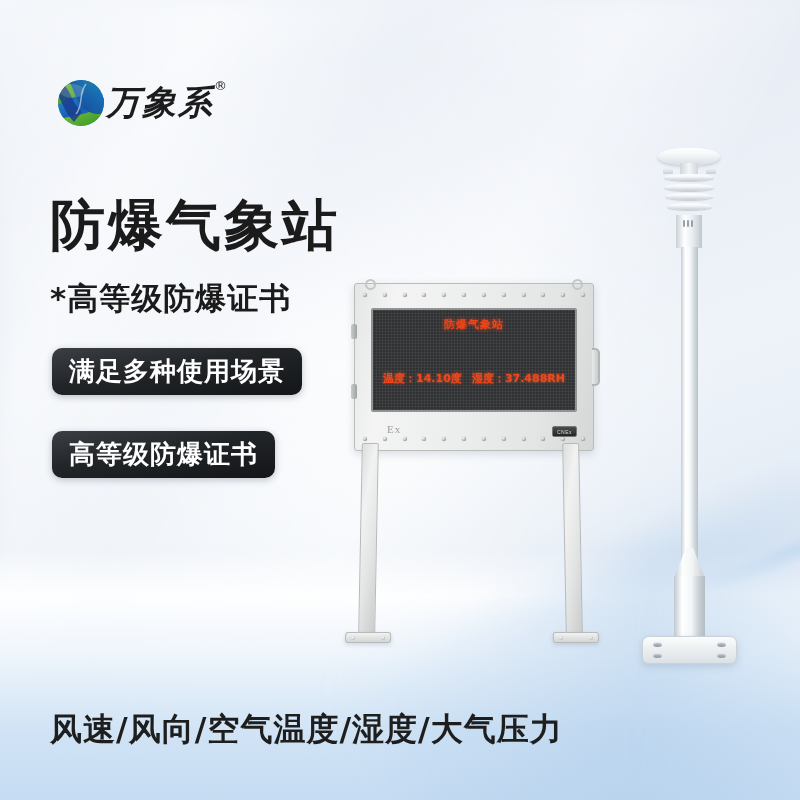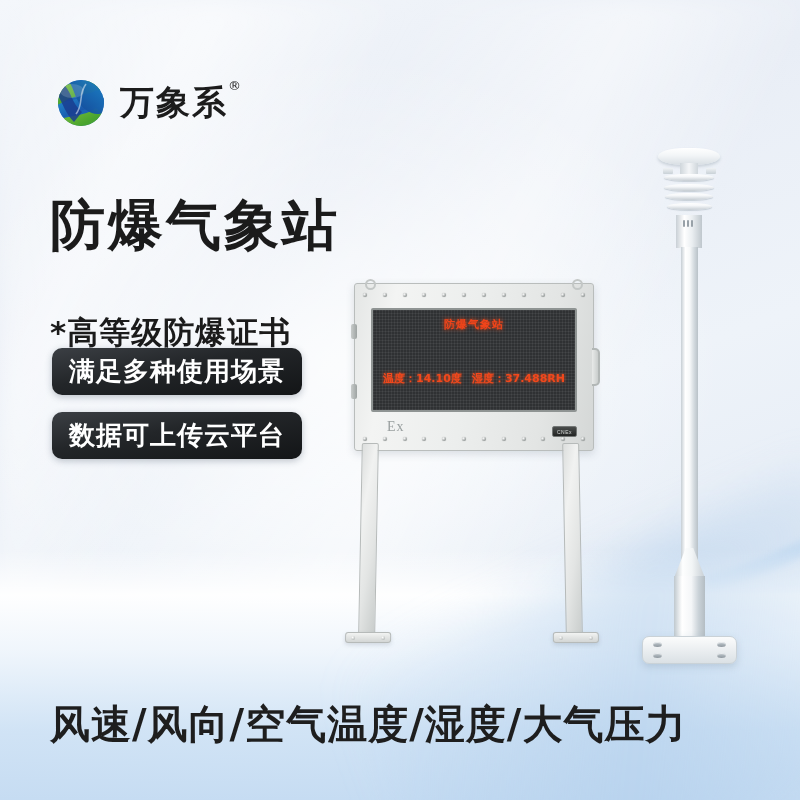--- a/index.html
+++ b/index.html
@@ -82,47 +82,46 @@
     width:520px; height:300px;
     background:linear-gradient(120deg,rgba(255,255,255,0),rgba(172,203,234,.5),rgba(255,255,255,0));
     transform:rotate(-24deg); filter:blur(22px);
   }
   .bg-vignette{
     position:absolute; inset:0;
     background:radial-gradient(ellipse 70% 55% at 42% 45%,rgba(255,255,255,.75),rgba(255,255,255,0) 70%);
   }
 
   
-  #logo{ position:absolute; left:56px; top:78px; display:flex; align-items:center; gap:14px; z-index:5;}
+  #logo{ position:absolute; left:56px; top:78px; display:flex; align-items:center; z-index:5;font-style:italic;}
   .logo-mark{ width:50px;height:50px; position:relative; }
   .logo-text{
     font-size:34px; font-weight:bold; color:#1c1c1c;
     letter-spacing:2px; position:relative;
     font-family:"DejaVu Sans","Liberation Sans",sans-serif;
   }
   .logo-r{ position:absolute; top:-2px; right:-15px; font-size:13px; font-weight:normal; }
 
   
   #headline{
     position:absolute; left:50px; top:196px; z-index:5;
     font-size:55px; font-weight:bold; color:#1b1b1b;
     letter-spacing:3px; line-height:1.08;
     font-family:"DejaVu Sans","Liberation Sans",sans-serif;
   }
   #subhead{
     position:absolute; left:50px; top:278px; z-index:5;
     font-size:31px; font-weight:bold; color:#1b1b1b;
     letter-spacing:1px;
     font-family:"DejaVu Sans","Liberation Sans",sans-serif;
-    margin-top:34px;
   }
 
   
   #badges{ position:absolute; left:52px; top:348px; z-index:5;
-           display:flex; flex-direction:column; gap:17px; }
+           display:flex; flex-direction:column; gap:36px; }
   .badge{
     display:inline-flex; align-items:center; justify-content:center;
     height:47px; padding:0 17px; border-radius:10px;
     background:linear-gradient(170deg,#3b3f44 0%,#232629 42%,#131517 100%);
     color:#ffffff; font-size:26px; font-weight:bold; letter-spacing:1px;
     box-shadow:0 2px 7px rgba(40,55,75,.28);
     width:max-content;
     font-family:"DejaVu Sans","Liberation Sans",sans-serif;
   }
 
@@ -169,21 +168,21 @@
   .led-row{ display:flex; margin-bottom:4px;margin-top:39px; }
   .led-cell{
     color:#f2481c; font-size:11px; font-weight:bold; white-space:nowrap;
     text-shadow:0 0 3.5px rgba(255,80,30,.8);
     font-family:"DejaVu Sans","Liberation Sans",sans-serif;
   }
   .led-cell.c1{ width:98px; } .led-cell.c2{ width:110px;text-align:right; }
 
   .ex-mark{
     position:absolute; left:32px; bottom:15px;
-    font-size:14px; color:#9aa0a0; letter-spacing:1px;
+    font-size:11px; color:#9aa0a0; letter-spacing:1px;
     font-family:"Liberation Serif","DejaVu Serif",serif;
     text-align:center;
   }
   .name-plate{
     position:absolute; right:16px; bottom:13px;
     width:25px;height:11px; border-radius:2px;
     background:linear-gradient(180deg,#4a4d4c,#232524);
     border:1px solid #737776;
     display:flex; align-items:center; justify-content:center;
   }
@@ -274,21 +273,21 @@
   }
   .base-bolt{
     position:absolute; width:9px;height:5px;border-radius:50%;
     background:linear-gradient(180deg,#c3ccd2,#8e979e);
     box-shadow:inset 0 1px 1px rgba(255,255,255,.7);
   }
 
   
   #footer{
     position:absolute; left:50px; bottom:48px; z-index:5;
-    font-size:40px; font-weight:bold; color:#1e1e1e; letter-spacing:1px;
+    font-size:32px; font-weight:bold; color:#1e1e1e; letter-spacing:1px;
     font-family:"DejaVu Sans","Liberation Sans",sans-serif;
   }
 </style>
 </head>
 <body>
 
 <div id="bg">
   <div class="bg-base"></div>
   <div class="bg-arc arc4"></div>
   <div class="bg-arc arc1"></div>
@@ -340,21 +339,21 @@
     <span>万象系</span>
     <span class="logo-r">®</span>
   </div>
 </div>
 
 <div id="headline">防爆气象站</div>
 <div id="subhead">*高等级防爆证书</div>
 
 <div id="badges">
   <div class="badge">满足多种使用场景</div>
-  <div class="badge">数据可上传云平台</div>
+  <div class="badge">高等级防爆证书</div>
 </div>
 
 <div id="station">
 
   <div class="enclosure">
     <div class="eye l"></div>
     <div class="eye r"></div>
 
     <div class="enc-boltrow top">
       <i class="bolt"></i>

